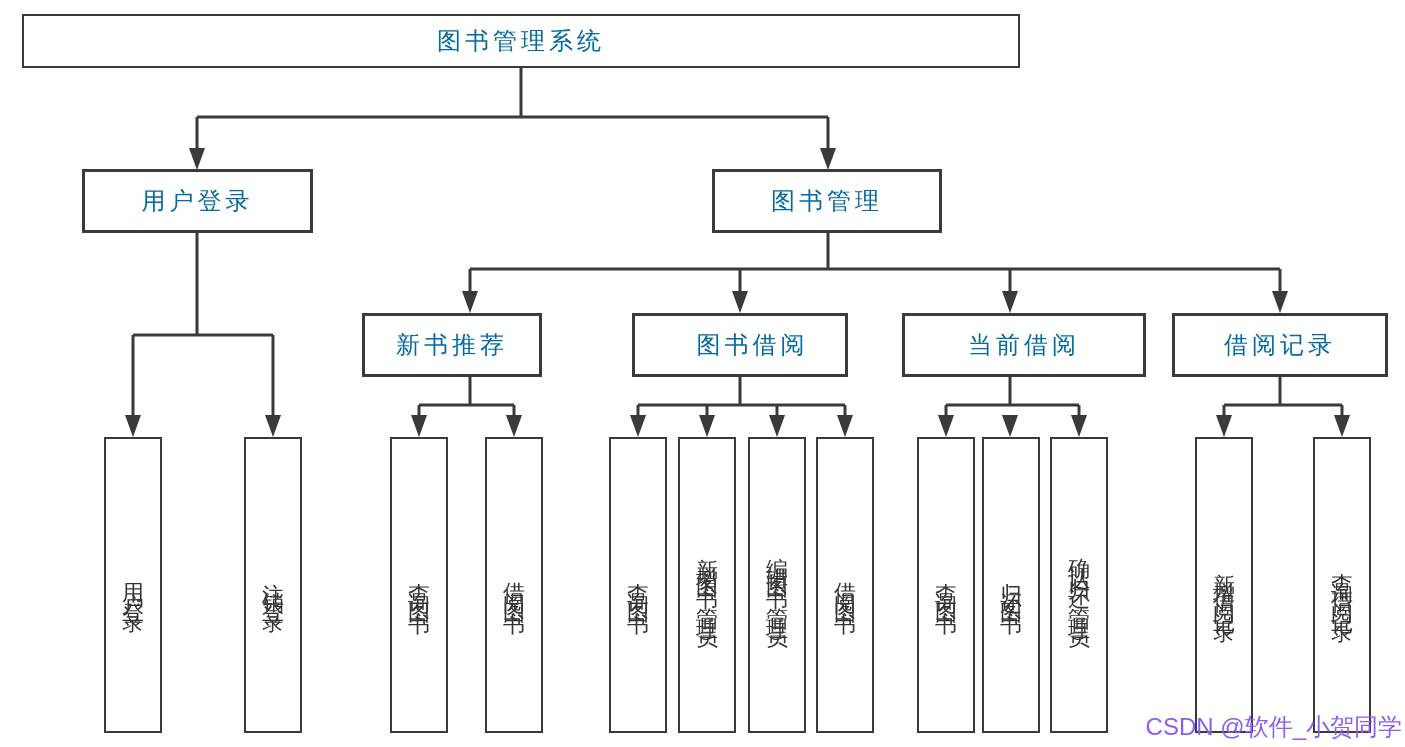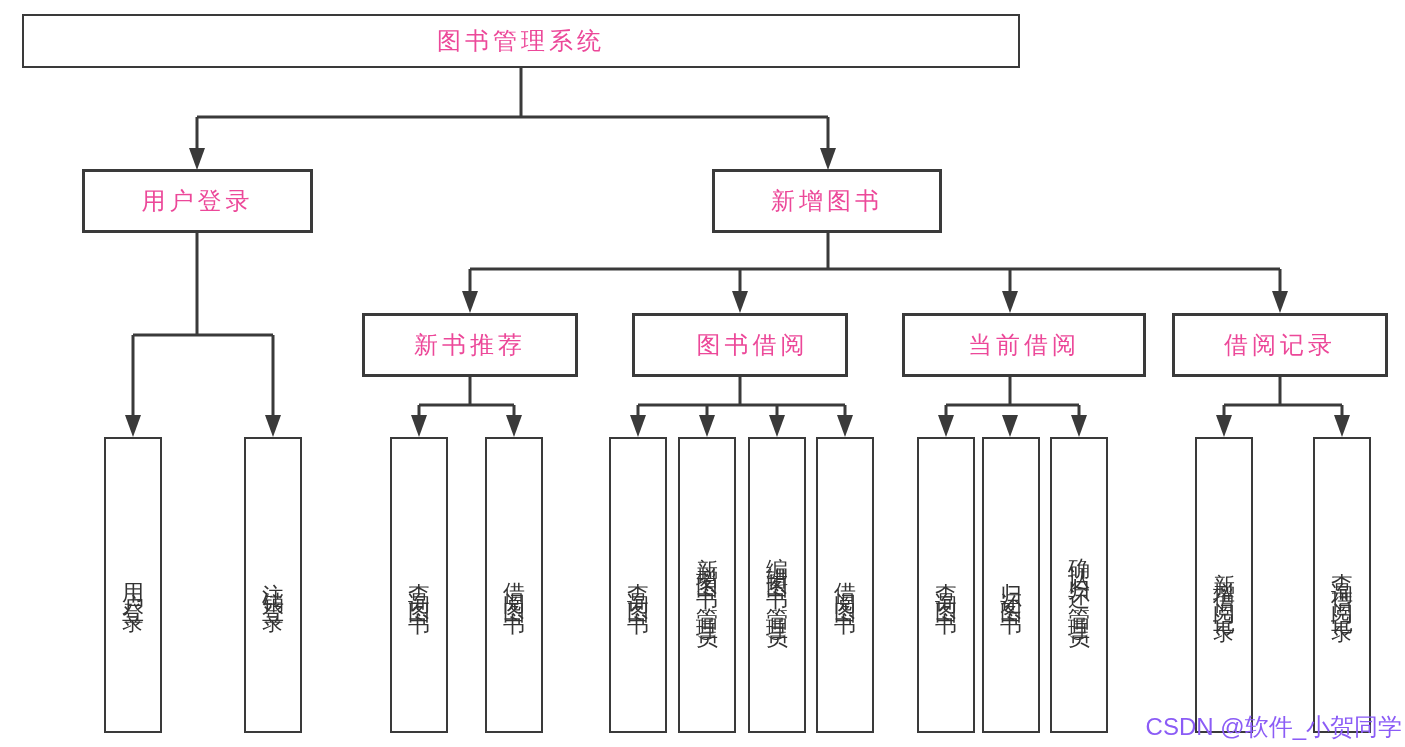--- a/index.html
+++ b/index.html
@@ -10,21 +10,21 @@
     font-family:"Liberation Sans","DejaVu Sans",sans-serif;
     overflow:hidden;
   }
   #connectors{position:absolute;left:0;top:0;}
   .hbox{
     position:absolute;
     box-sizing:border-box;
     border:3px solid #3a3a3a;
     background:#ffffff;
     display:flex;align-items:center;justify-content:center;
-    font-size:24px;letter-spacing:4px;color:#ec4899;
+    font-size:24px;letter-spacing:4px;color:#0369a1;
     white-space:nowrap;
     z-index:2;
   }
   .vbox{
     position:absolute;
     box-sizing:border-box;
     top:437px;width:58px;height:296px;
     border:2.5px solid #3a3a3a;
     background:#ffffff;
     display:flex;align-items:center;justify-content:center;
@@ -81,23 +81,23 @@
       <polygon points="1002,415 1018,415 1010,437"></polygon>
       <polygon points="1071,415 1087,415 1079,437"></polygon>
       <polygon points="1216,415 1232,415 1224,437"></polygon>
       <polygon points="1334,415 1350,415 1342,437"></polygon>
     </g>
   </svg>
 
   <div class="hbox" style="left:22px;top:14px;width:998px;height:54px;border-width:2.5px;">图书管理系统</div>
 
   <div class="hbox" style="left:82px;top:169px;width:231px;height:64px;">用户登录</div>
-  <div class="hbox" style="left:712px;top:169px;width:230px;height:64px;">新增图书</div>
+  <div class="hbox" style="left:712px;top:169px;width:230px;height:64px;">图书管理</div>
 
-  <div class="hbox" style="left:362px;top:313px;width:216px;height:64px;">新书推荐</div>
+  <div class="hbox" style="left:362px;top:313px;width:180px;height:64px;">新书推荐</div>
   <div class="hbox" style="left:632px;top:313px;width:216px;height:64px;padding-left:25px;">图书借阅</div>
   <div class="hbox" style="left:902px;top:313px;width:244px;height:64px;">当前借阅</div>
   <div class="hbox" style="left:1172px;top:313px;width:216px;height:64px;">借阅记录</div>
 
   <div class="vbox" style="left:104px;">
     <span>用户登录</span>
   </div>
   <div class="vbox" style="left:244px;">
     <span>注销登录</span>
   </div>

